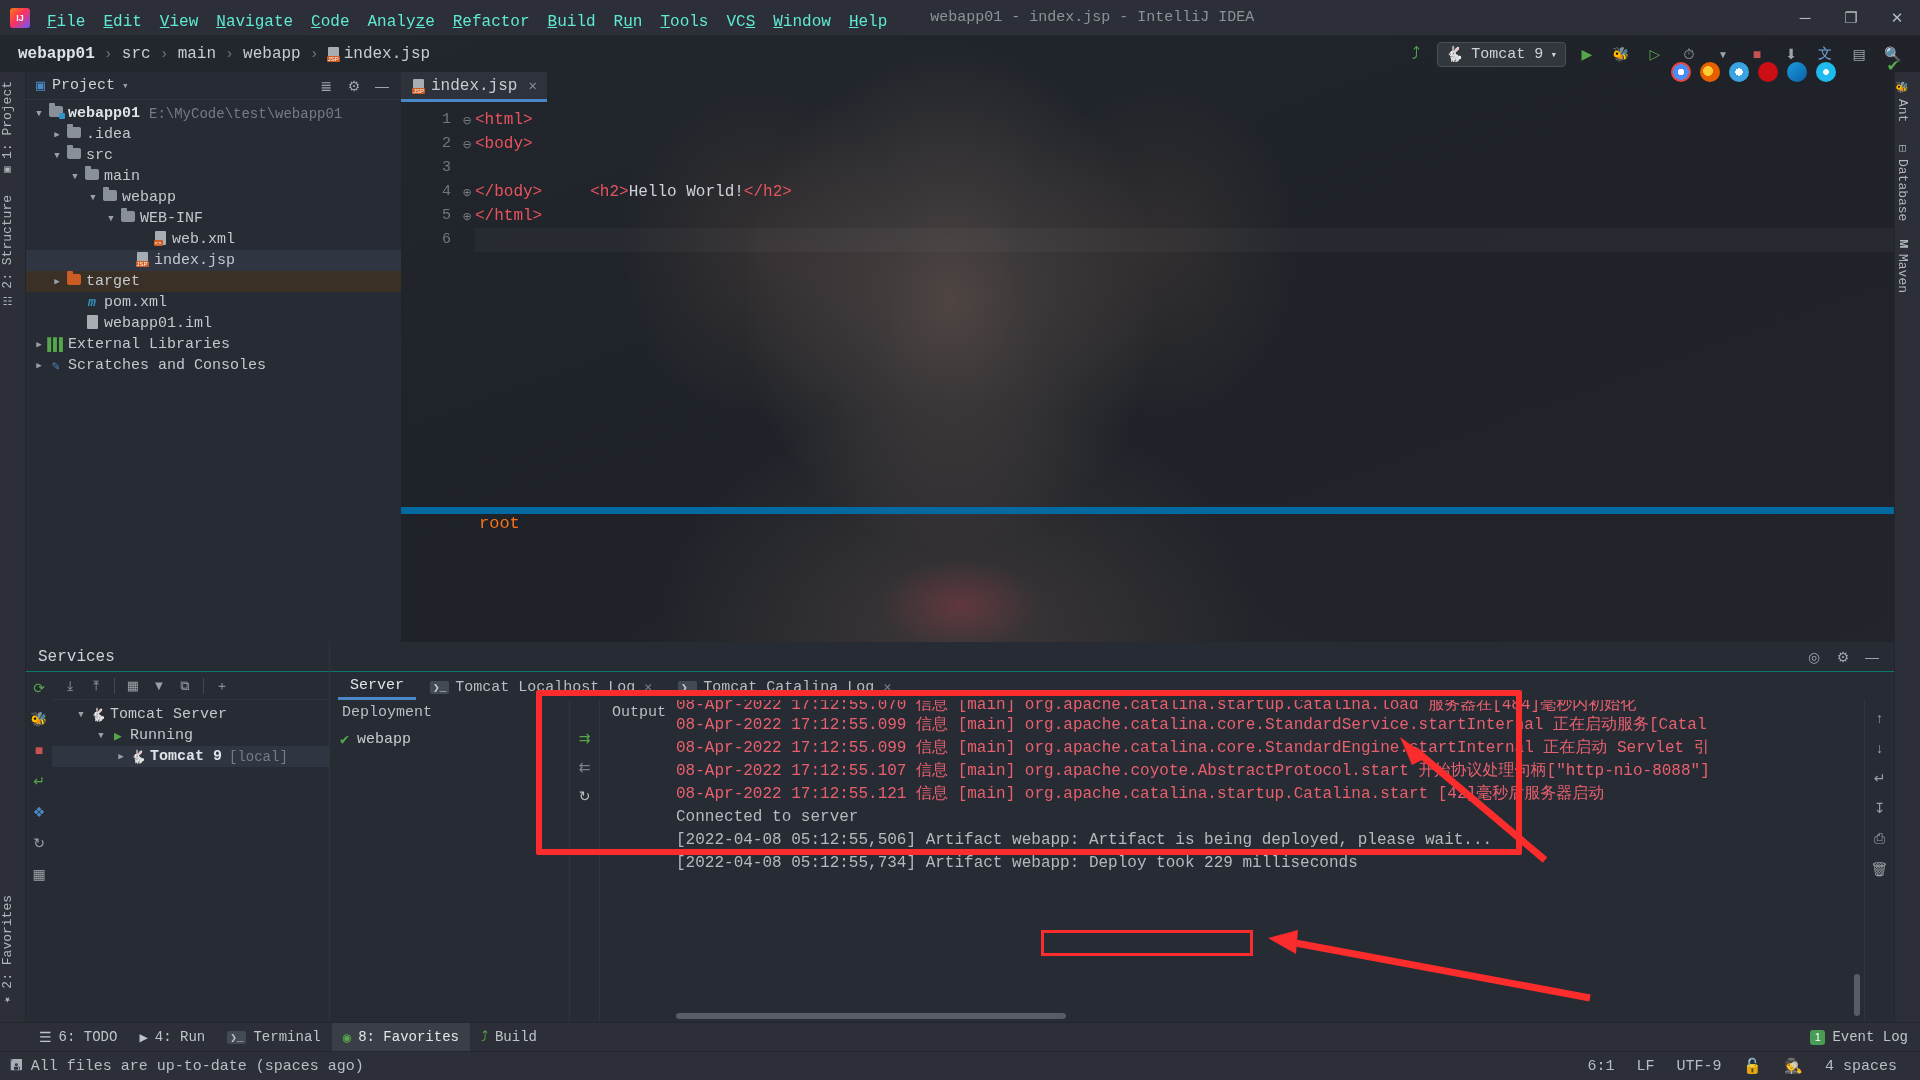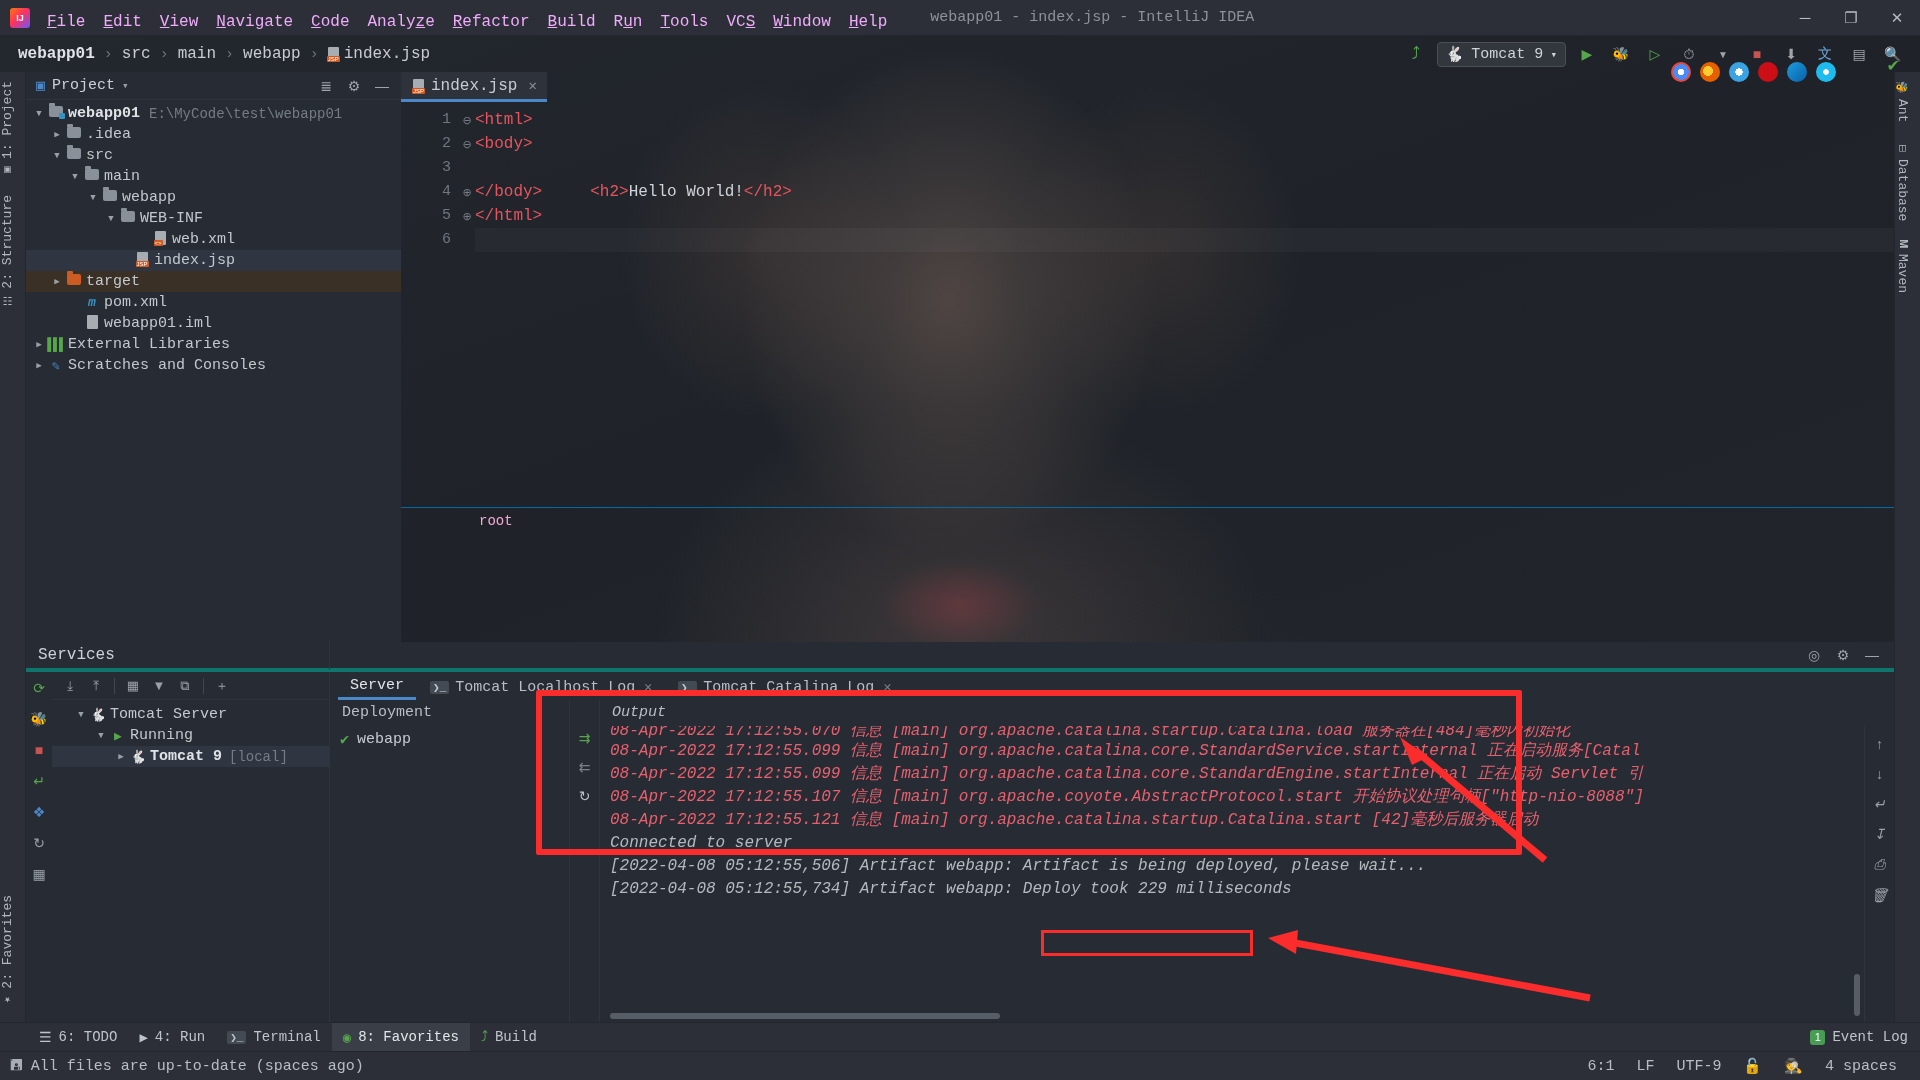--- a/index.html
+++ b/index.html
@@ -40,21 +40,21 @@
     background: linear-gradient(135deg,#f97a12 0%, #fe315d 45%, #6b57ff 100%);
     position: relative;
   }
   .ij-logo::after {
     content: "IJ"; position: absolute; inset: 0; color: #fff; font-size: 9px;
     font-weight: bold; display: flex; align-items: center; justify-content: center;
     font-family: "Liberation Sans", sans-serif;
   }
   .menu { display: flex; align-items: center; gap: 0px; }
   .menu-item {
-    font-family: "Liberation Mono", monospace; font-size: 16px; color: #f0abfc;
+    font-family: "Liberation Mono", monospace; font-size: 16px; color: #5eead4;
     padding: 4px 9px; cursor: default; white-space: nowrap; margin-top: 8px;
   }
   .menu-item u { text-decoration: underline; }
   .win-title {
     font-family: "Liberation Mono", monospace; font-size: 15px; color: #8d9299;
     margin-left: 34px; white-space: nowrap;
   }
   .win-ctrls { margin-left: auto; display: flex; align-items: center; }
   .win-btn {
     width: 46px; height: 36px; display: flex; align-items: center; justify-content: center;
@@ -175,36 +175,36 @@
   .fold-col div { height: 24px; line-height: 24px; text-align: center; color: #777e87; font-size: 11px; }
   .code {
     flex: 1; padding-top: 6px;
     font-family: "Liberation Mono", monospace; font-size: 16px; color: #cfd3d9;
   }
   .code .cl { height: 24px; line-height: 24px; white-space: pre; }
   .tag { color: #e8545e; }
   .code-caret-line { background: rgba(255,255,255,0.03); }
   .breadcrumb-bottom {
     height: 26px; display: flex; align-items: center; padding-left: 78px;
-    font-family: "Liberation Mono", monospace; font-size: 14px; color: #f9a8d4;
-    border-top: 1px solid #0369a1;
+    font-family: "Liberation Mono", monospace; font-size: 17px; color: #f97316;
+    border-top: 7px solid #0369a1;
   }
   .browsers {
     position: absolute; right: 84px; top: 62px; display: flex; gap: 9px; z-index: 16;
   }
   .browser-dot { width: 20px; height: 20px; border-radius: 50%; position: relative; }
   .check-ok { position: absolute; right: 20px; top: 56px; color: #56a64b; font-size: 16px; z-index: 16; }
 
   
   .services {
     position: absolute; left: 26px; right: 26px; top: 642px; height: 380px;
     background: #272b33; z-index: 14; display: flex; flex-direction: column;
   }
   .svc-header {
-    height: 30px; display: flex; align-items: center; border-bottom: 4px solid #0f766e; gap: 12px;
+    height: 30px; display: flex; align-items: center; border-bottom: 1px solid #0f766e; gap: 12px;
   }
   .svc-title {
     width: 304px; padding-left: 12px; font-family: "Liberation Mono", monospace;
     font-size: 16px; color: #cdd1d7; border-right: 1px solid #30343c; line-height: 30px;
   }
   .svc-header-right { margin-left: auto; display: flex; gap: 3px; padding-right: 9px; }
   .svc-body { flex: 1; display: flex; min-height: 0; }
 
   .svc-runbar {
     width: 26px; background: #272b33; display: flex; flex-direction: column;
@@ -240,21 +240,21 @@
   .deploy-item {
     height: 26px; display: flex; align-items: center; gap: 8px; padding-left: 10px;
     font-family: "Liberation Mono", monospace; font-size: 15px; color: #c6cbd1;
   }
   .deploy-arrows {
     width: 30px; display: flex; flex-direction: column; align-items: center;
     gap: 13px; padding-top: 30px; border-right: 1px solid #30343c;
   }
   .da { font-size: 14px; }
 
-  .out-col { flex: 1; display: flex; flex-direction: column; min-width: 0; font-style: italic; }
+  .out-col { flex: 1; display: flex; flex-direction: row; min-width: 0; }
   .console-wrap { flex: 1; display: flex; min-height: 0; position: relative; }
   .console {
     flex: 1; overflow: hidden; padding: 0 0 0 10px; position: relative;
   }
   .cline {
     height: 23px; line-height: 23px; white-space: pre;
     font-family: "Liberation Mono", monospace; font-size: 16px; color: #c7ccd2;
   }
   .cline.err { color: #e8606e; }
   .cline.dim { color: #b4b9bf; }

